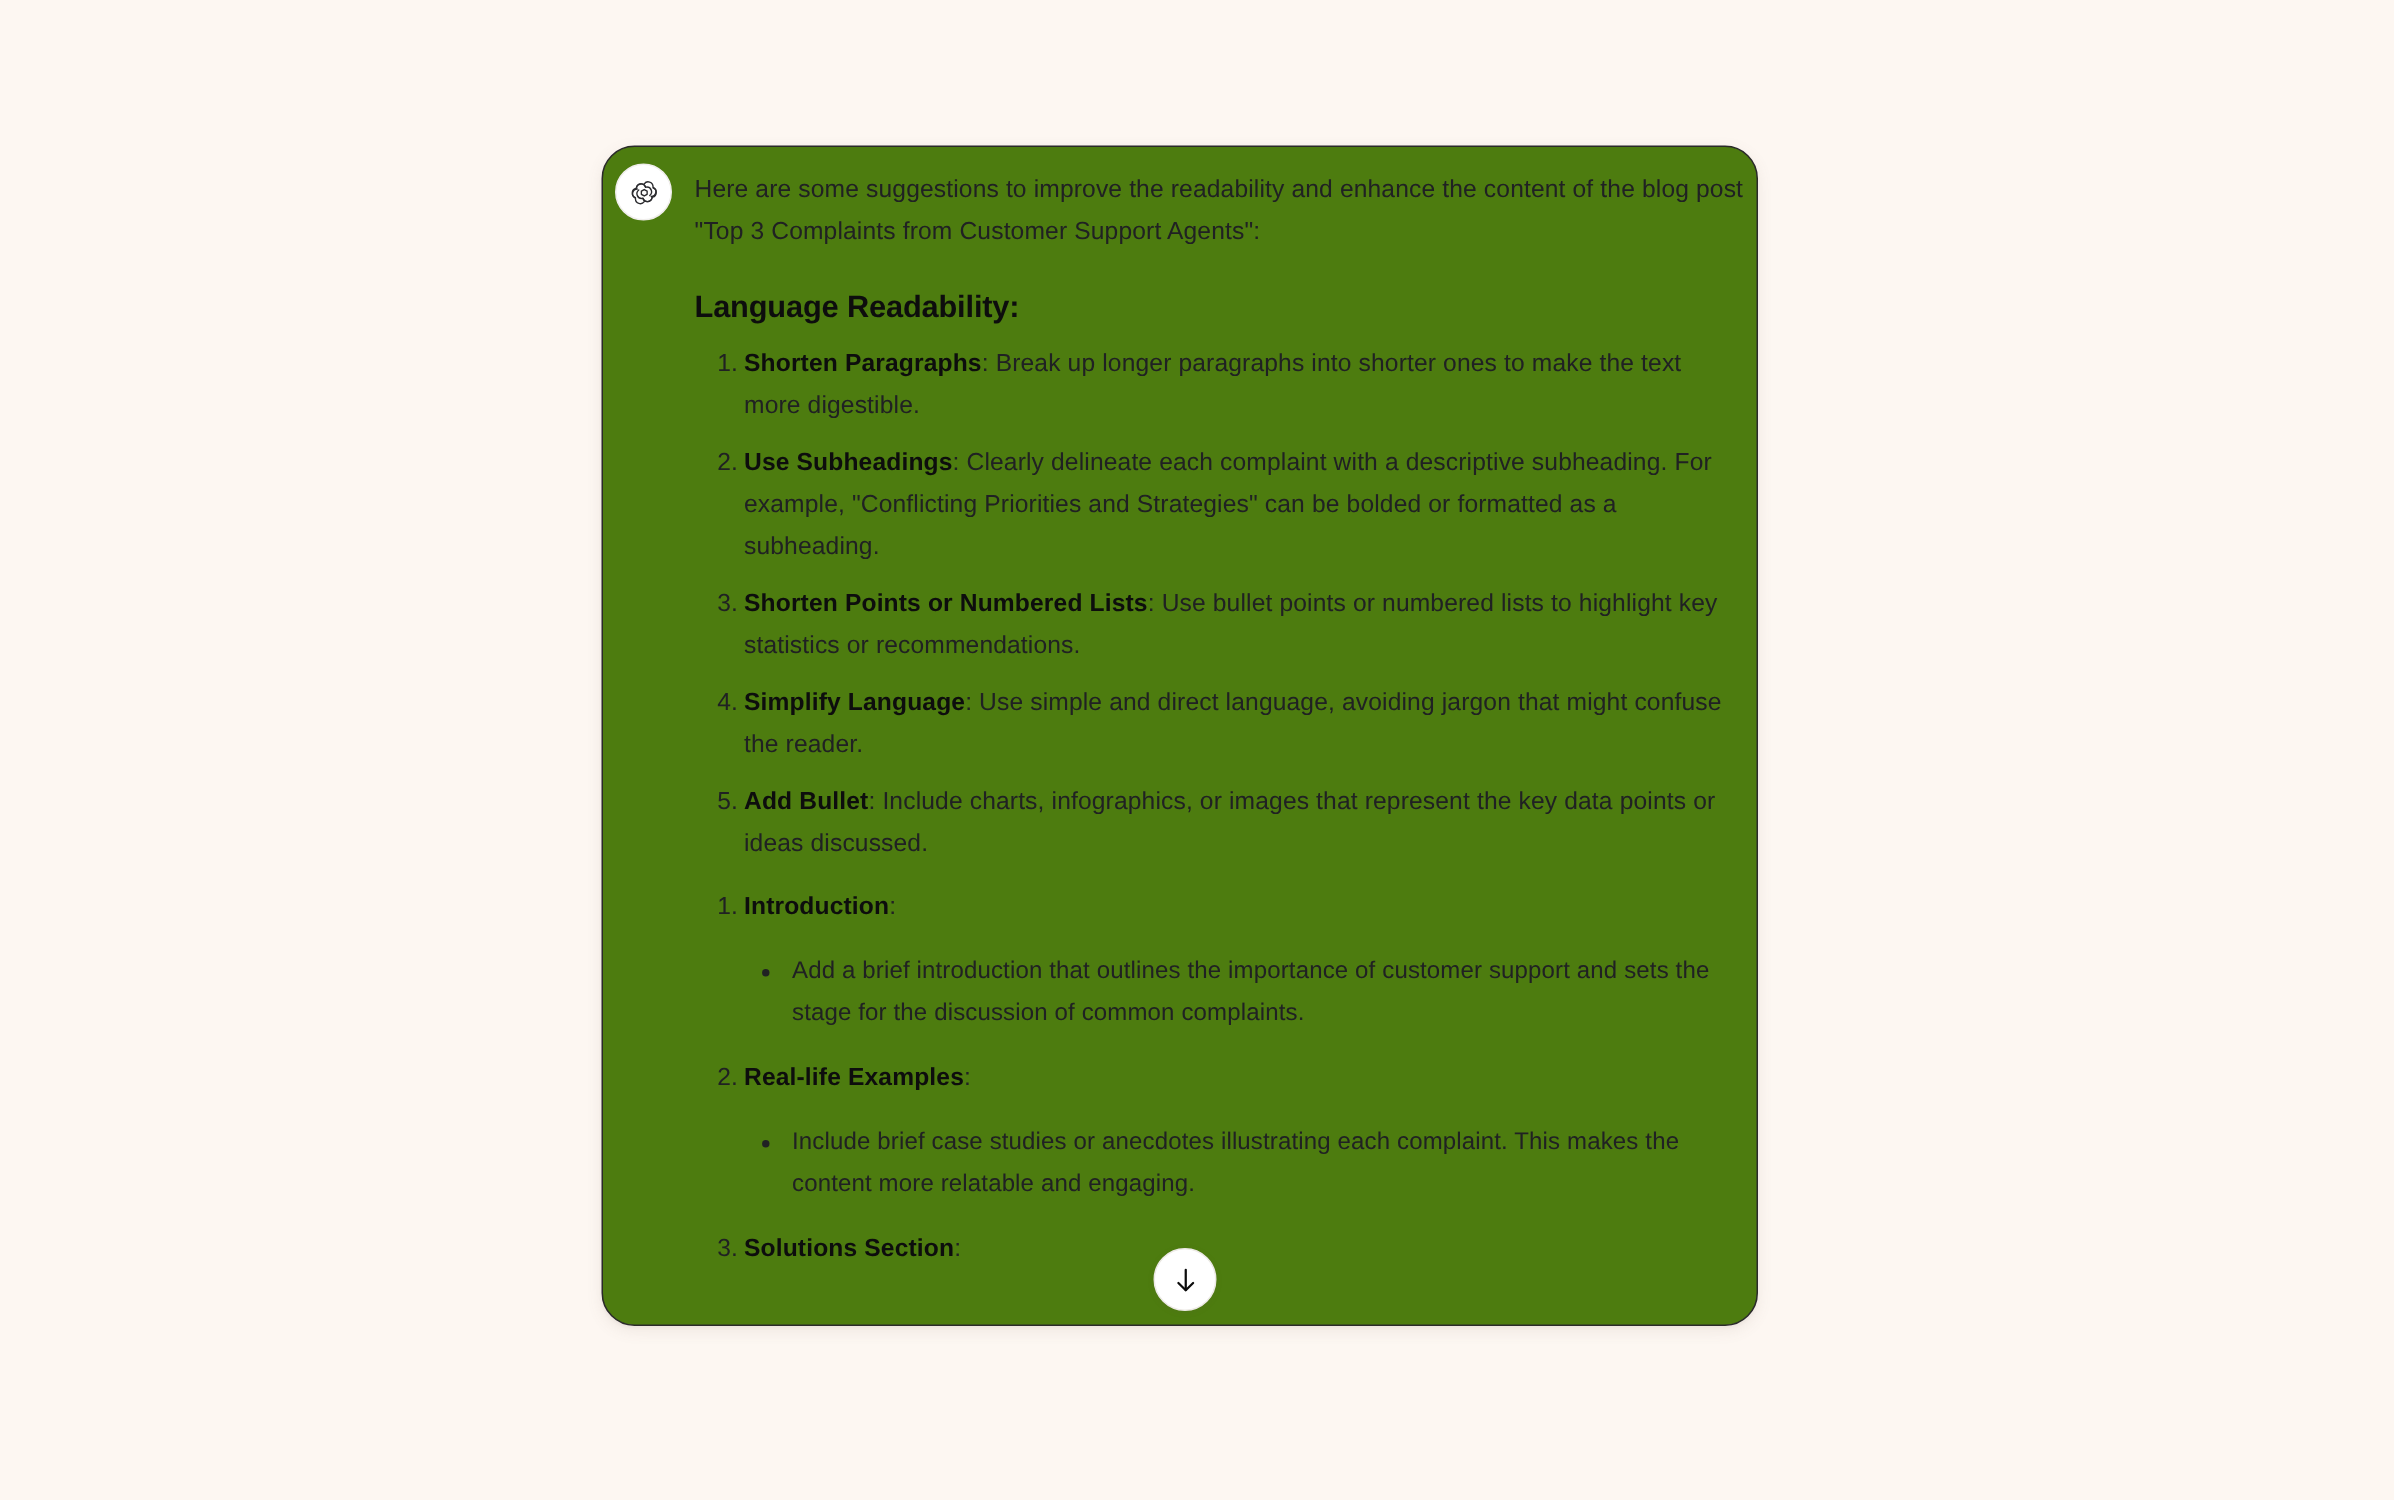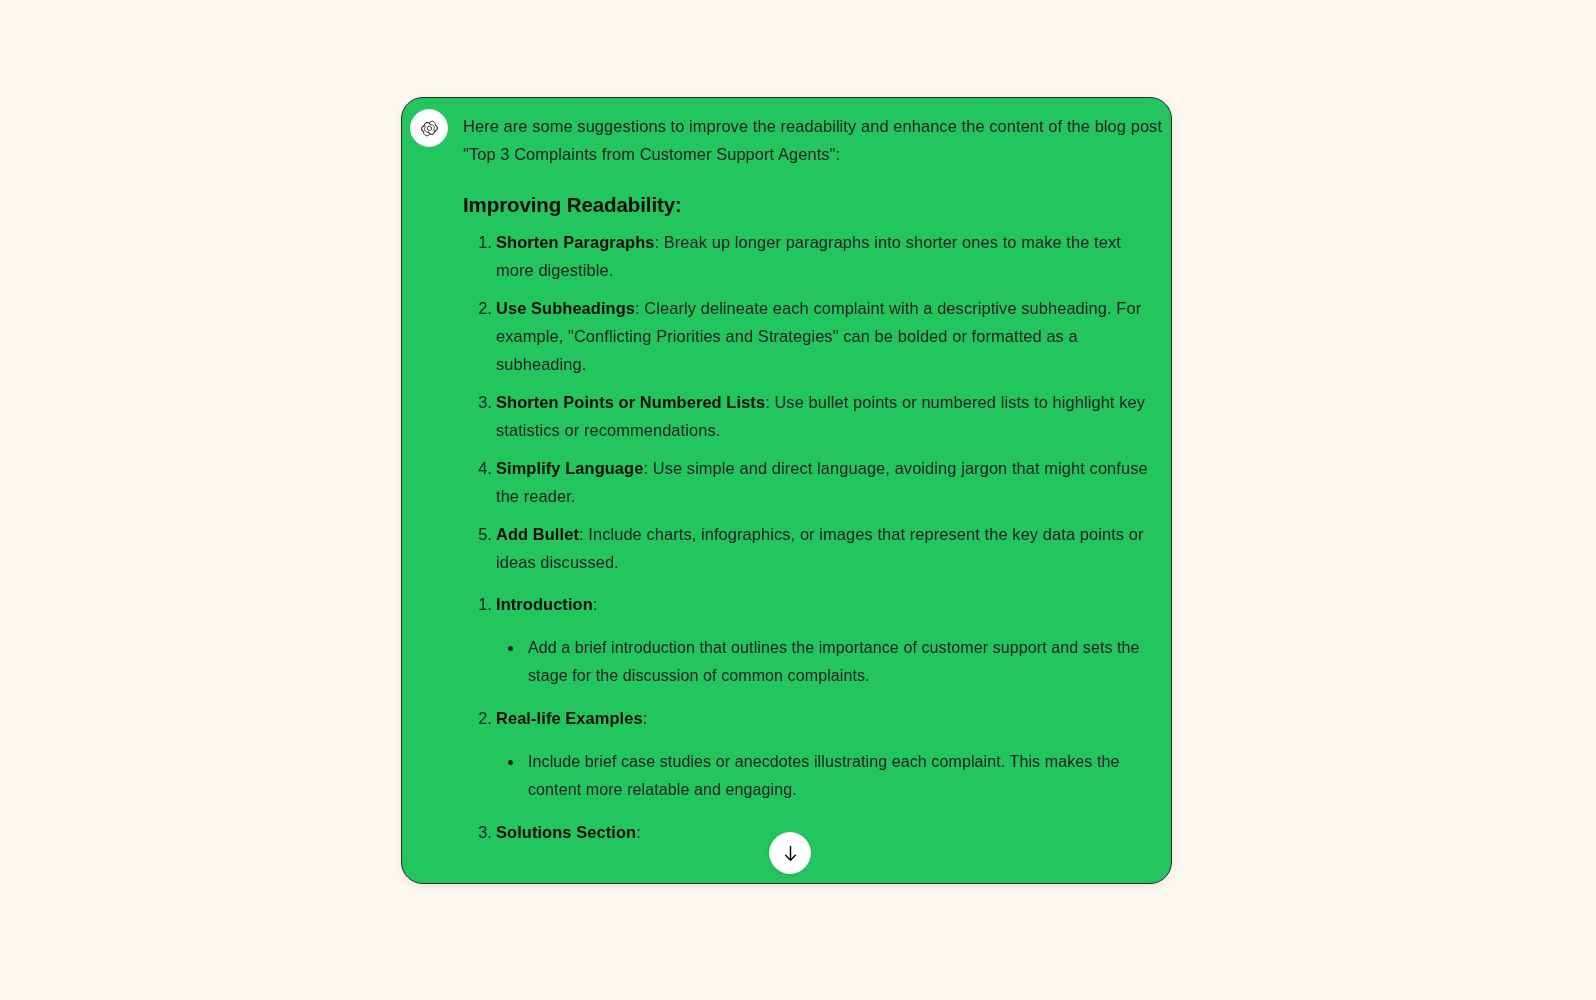--- a/index.html
+++ b/index.html
@@ -22,21 +22,21 @@
     height: 1000px;
   }
 
   
   .message-card {
     position: absolute;
     left: 401px;
     top: 97px;
     width: 771px;
     height: 787px;
-    background: #22c55e;
+    background: #4d7c0f;
     border: 1.6px solid #2A2A2A;
     border-radius: 22px;
     box-shadow: 0 3px 10px rgba(120, 100, 85, 0.10),
                 0 1px 2px rgba(120, 100, 85, 0.06);
     overflow: hidden;
   }
 
   .card-inner {
     position: relative;
     width: 100%;
@@ -183,21 +183,21 @@
             <path d="M6.05 8.4c.2-1.58 1.43-2.84 3-3.08 1.57-.24 3.1.6 3.72 2.05l.17.4.45-.07c1.62-.25 3.2.6 3.86 2.1.66 1.5.23 3.25-1.04 4.28"></path>
             <path d="M12 9.55 14.2 10.8v2.4L12 14.45 9.8 13.2v-2.4z"></path>
           </svg>
         </span>
       </div>
 
       <div class="msg-body">
 
         <p class="intro-para">Here are some suggestions to improve the readability and enhance the content of the blog post "Top 3 Complaints from Customer Support Agents":</p>
 
-        <h3 class="section-heading">Improving Readability:</h3>
+        <h3 class="section-heading">Language Readability:</h3>
 
         <ol class="num-list">
           <li>
             <b>Shorten Paragraphs</b><span>: Break up longer paragraphs into shorter ones to make the text more digestible.</span>
           </li>
           <li>
             <b>Use Subheadings</b><span>: Clearly delineate each complaint with a descriptive subheading. For example, "Conflicting Priorities and Strategies" can be bolded or formatted as a subheading.</span>
           </li>
           <li>
             <b>Shorten Points or Numbered Lists</b><span>: Use bullet points or numbered lists to highlight key statistics or recommendations.</span>

